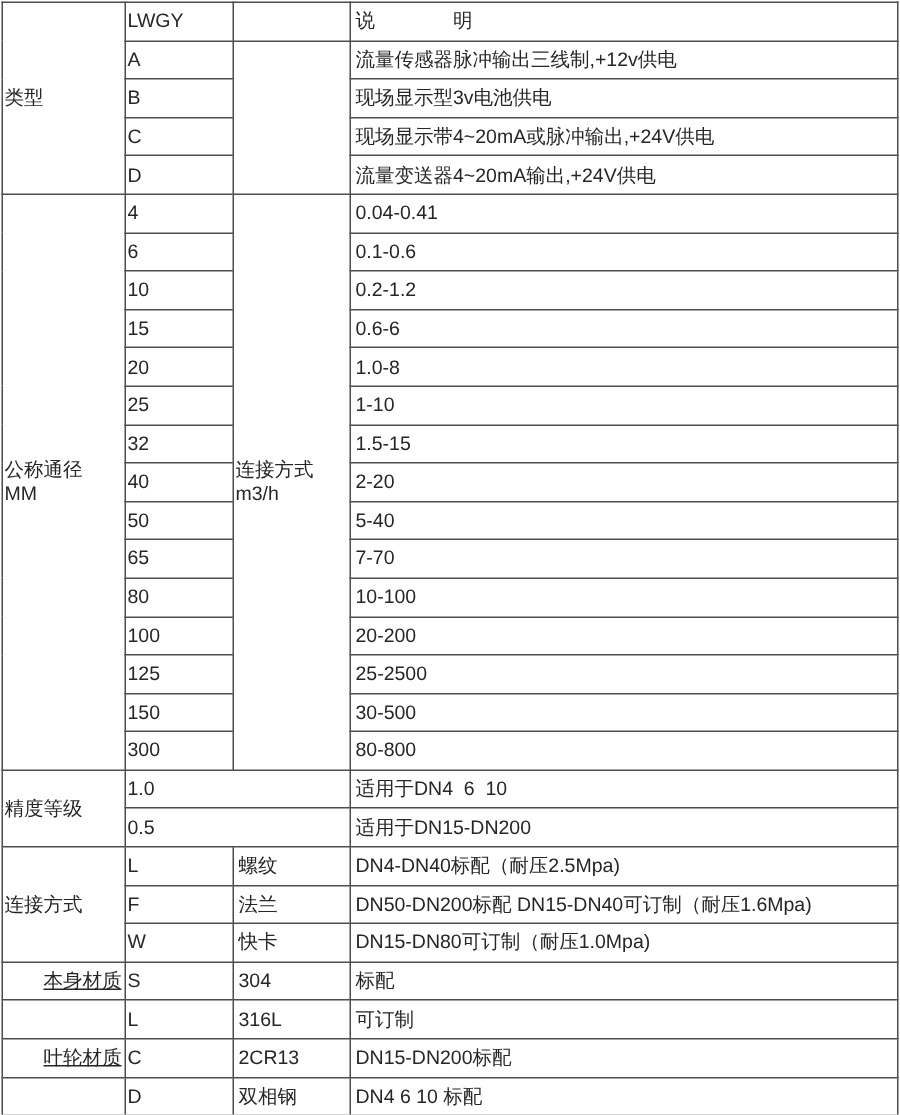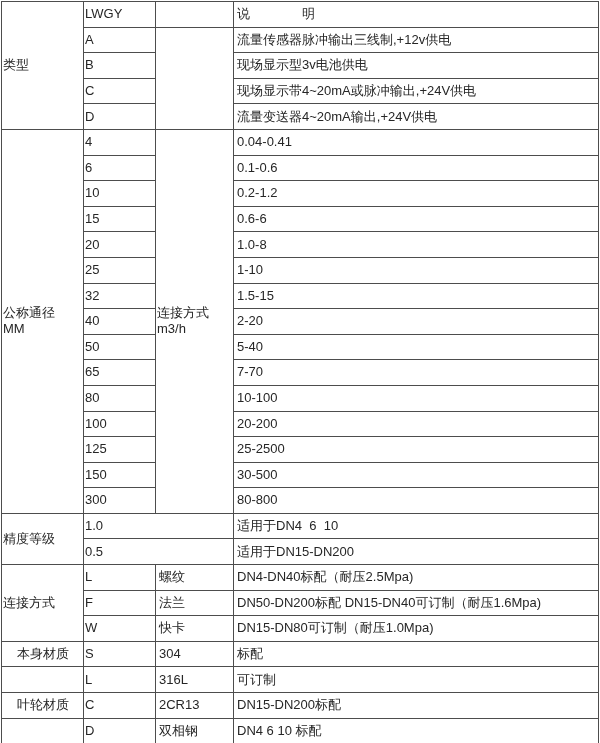--- a/index.html
+++ b/index.html
@@ -30,22 +30,23 @@
     overflow: hidden;
     line-height: 1.25;
     vertical-align: middle;
     text-align: left;
   }
   table.spec-table td.center {
     text-align: left;
     padding: 0 1px;
   }
   table.spec-table td.left-label {
-    text-align: center;
+    text-align: right;
     padding-left: 3px;
+    text-decoration: underline;
   }
 </style>
 </head>
 <body>
 
 <table class="spec-table">
   <colgroup>
     <col style="width:82px">
     <col style="width:72px">
     <col style="width:78px">

